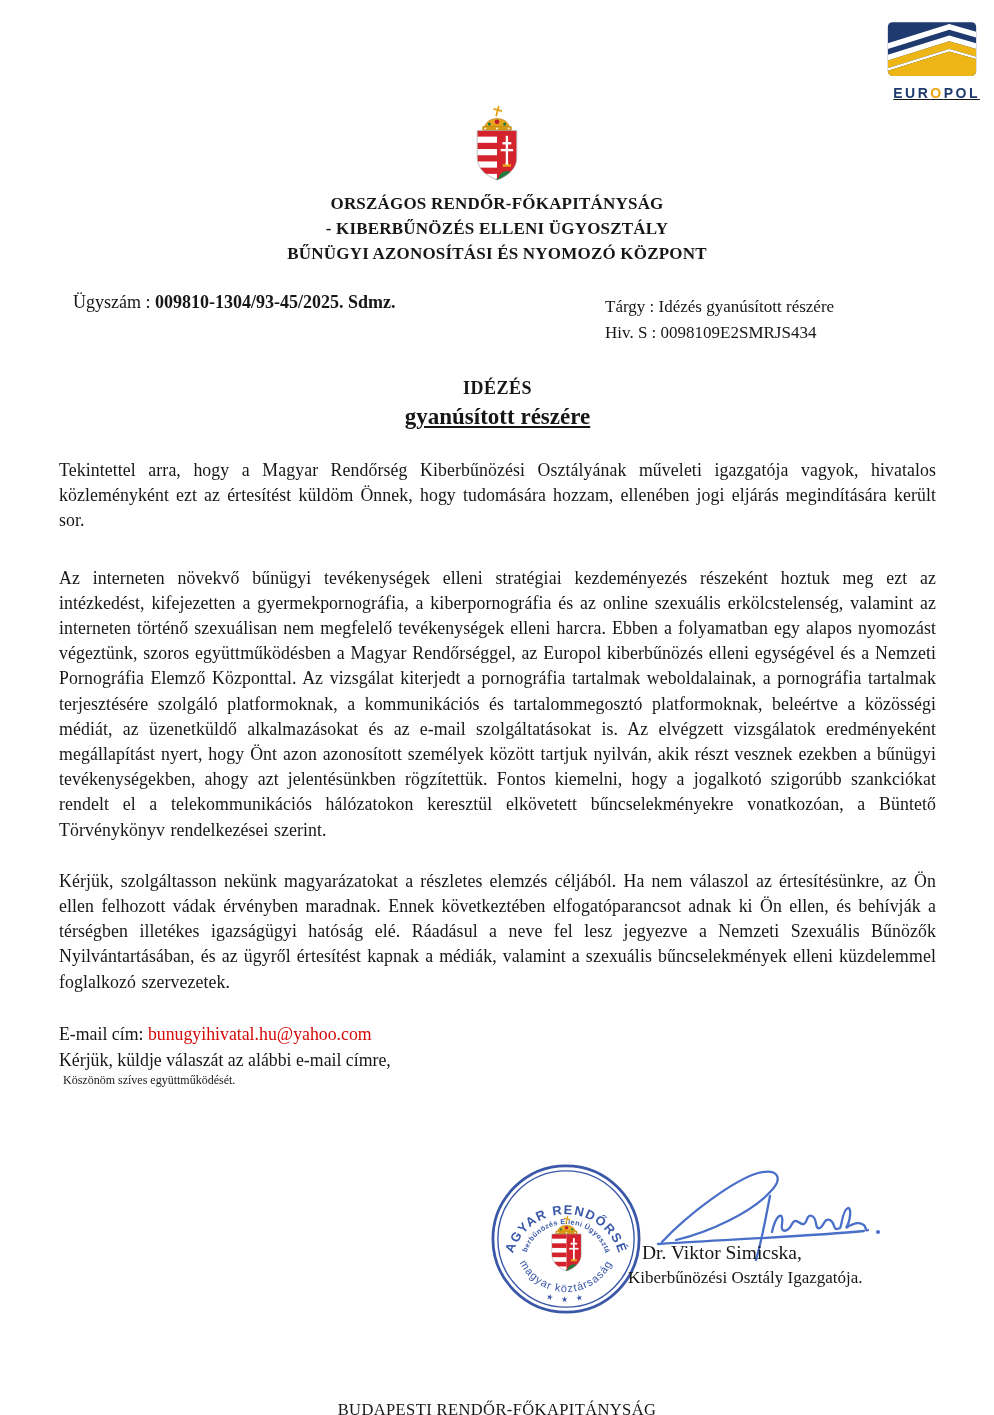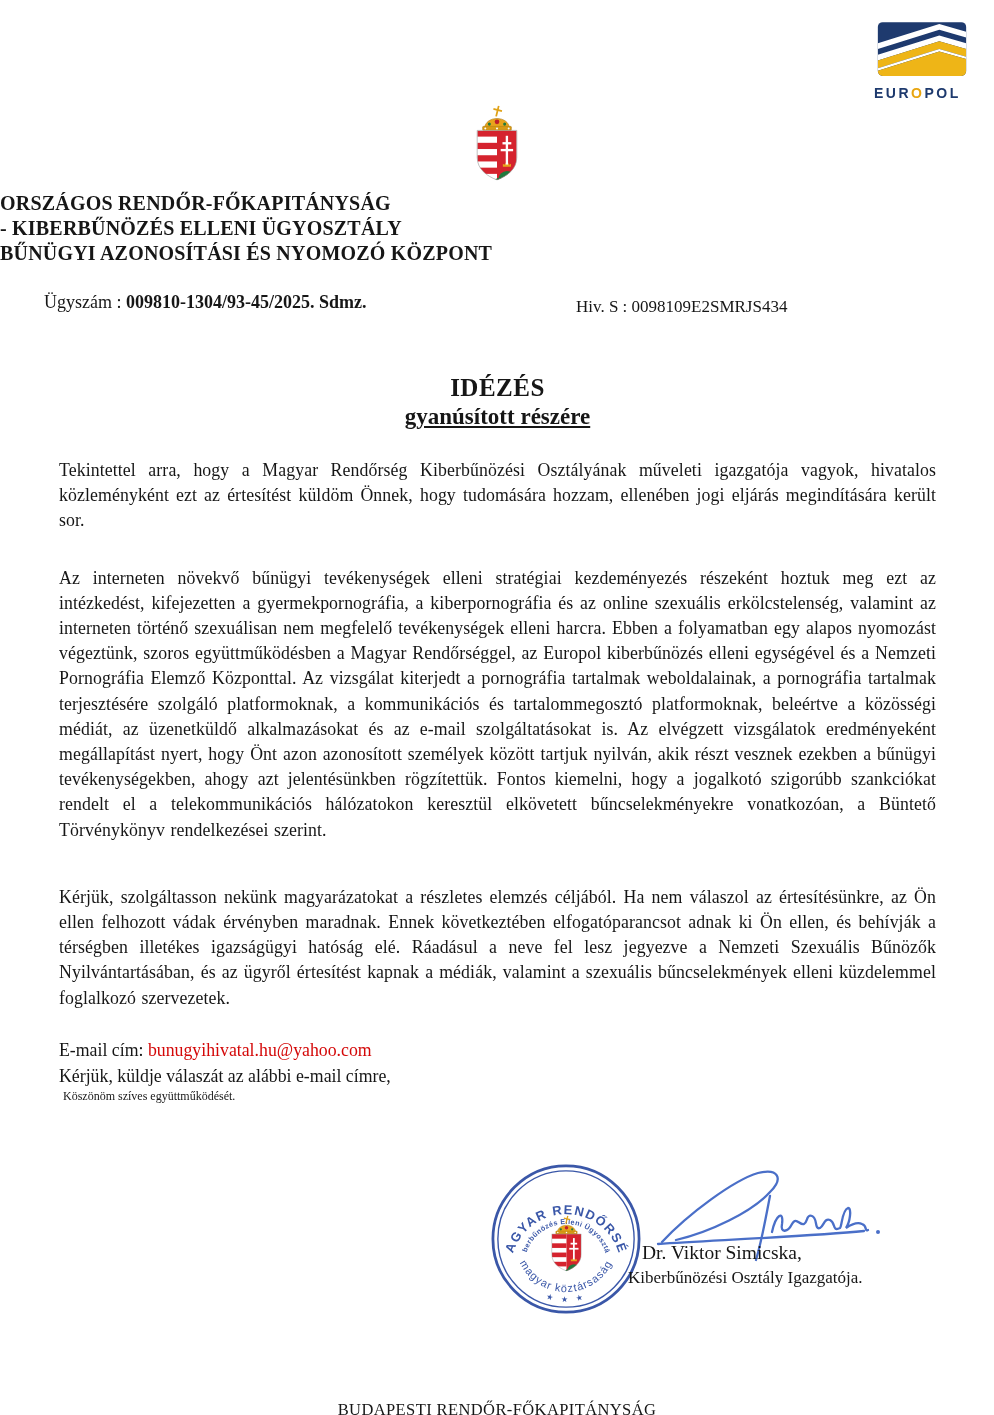--- a/index.html
+++ b/index.html
@@ -1,48 +1,48 @@
 <!DOCTYPE html>
 <html lang="hu"><head>
 <meta charset="utf-8">
 <style>
   html,body{margin:0;padding:0;background:#ffffff;}
   body{width:994px;height:1415px;position:relative;overflow:hidden;
        font-family:"Liberation Serif","DejaVu Serif",serif;color:#161616;}
   .abs{position:absolute;}
 
   
-  #europol{left:874px;top:20px;width:106px;text-align:left;}
+  #europol{left:874px;top:20px;width:106px;text-align:right;text-decoration:underline;}
   #europol-wordmark{font-family:"Liberation Sans","DejaVu Sans",sans-serif;
        font-weight:bold;font-size:14px;letter-spacing:2.5px;color:#1e3a6e;margin-top:1px;}
   #europol-wordmark .gold-o{color:#e8a50f;}
 
   
   #crest{left:50%;top:105px;transform:translateX(-50%);}
 
   
-  #org-header{top:191px;left:0;width:100%;
-       font-weight:bold;font-size:20px;line-height:25px;letter-spacing:0.2px;}
+  #org-header{top:191px;left:0;width:100%;text-align:center;
+       font-weight:bold;font-size:17px;line-height:25px;letter-spacing:0.2px;}
 
   
-  #meta{top:292px;left:44px;width:876px;height:60px;font-size:18px;}
+  #meta{top:292px;left:73px;width:876px;height:60px;font-size:18px;}
   #meta-left{position:absolute;left:0;top:0;}
   #meta-left b{font-weight:bold;}
   #meta-right{position:absolute;left:532px;top:2px;font-size:17px;line-height:25.5px;}
 
   
   #content{top:374px;left:59px;width:877px;}
-  #doc-title{text-align:center;font-weight:bold;font-size:25px;line-height:28px;letter-spacing:0.5px;}
+  #doc-title{text-align:center;font-weight:bold;font-size:18px;line-height:28px;letter-spacing:0.5px;}
   #doc-subtitle{text-align:center;font-weight:bold;font-size:23px;line-height:26px;
        text-decoration:underline;margin-top:2px;}
   p.bodytext{margin:0;text-align:justify;font-size:17.8px;line-height:25.2px;
        word-spacing:1px;letter-spacing:0.1px;}
   #p1{margin-top:28px;}
   #p2{margin-top:32px;}
-  #p3{margin-top:42px;}
+  #p3{margin-top:26px;}
   #email-block{margin-top:26px;font-size:17.8px;line-height:26px;}
   #email-address{color:#d40808;}
   #closing-line{padding-left:4px;font-size:12px;}
 
   
   #stamp{left:487px;top:1160px;}
   #signature{left:652px;top:1166px;}
   #signer-name{left:642px;top:1242px;font-size:19.5px;}
   #signer-role{left:628px;top:1268px;font-size:17px;}
 
@@ -119,20 +119,21 @@
 
 <div id="org-header" class="abs">
   <div>ORSZÁGOS RENDŐR-FŐKAPITÁNYSÁG</div>
   <div>- KIBERBŰNÖZÉS ELLENI ÜGYOSZTÁLY</div>
   <div>BŰNÜGYI AZONOSÍTÁSI ÉS NYOMOZÓ KÖZPONT</div>
 </div>
 
 <div id="meta" class="abs">
   <div id="meta-left"><span>Ügyszám : </span><b>009810-1304/93-45/2025. Sdmz.</b></div>
   <div id="meta-right">
+    <div>Tárgy : Idézés gyanúsított részére</div>
     <div>Hiv. S : 0098109E2SMRJS434</div>
   </div>
 </div>
 
 <div id="content" class="abs">
   <div id="doc-title">IDÉZÉS</div>
   <div id="doc-subtitle">gyanúsított részére</div>
 
   <p id="p1" class="bodytext">Tekintettel arra, hogy a Magyar Rendőrség Kiberbűnözési Osztályának műveleti igazgatója vagyok, hivatalos közleményként ezt az értesítést küldöm Önnek, hogy tudomására hozzam, ellenében jogi eljárás megindítására került sor.</p>
   <p id="p2" class="bodytext">Az interneten növekvő bűnügyi tevékenységek elleni stratégiai kezdeményezés részeként hoztuk meg ezt az intézkedést, kifejezetten a gyermekpornográfia, a kiberpornográfia és az online szexuális erkölcstelenség, valamint az interneten történő szexuálisan nem megfelelő tevékenységek elleni harcra. Ebben a folyamatban egy alapos nyomozást végeztünk, szoros együttműködésben a Magyar Rendőrséggel, az Europol kiberbűnözés elleni egységével és a Nemzeti Pornográfia Elemző Központtal. Az vizsgálat kiterjedt a pornográfia tartalmak weboldalainak, a pornográfia tartalmak terjesztésére szolgáló platformoknak, a kommunikációs és tartalommegosztó platformoknak, beleértve a közösségi médiát, az üzenetküldő alkalmazásokat és az e-mail szolgáltatásokat is. Az elvégzett vizsgálatok eredményeként megállapítást nyert, hogy Önt azon azonosított személyek között tartjuk nyilván, akik részt vesznek ezekben a bűnügyi tevékenységekben, ahogy azt jelentésünkben rögzítettük. Fontos kiemelni, hogy a jogalkotó szigorúbb szankciókat rendelt el a telekommunikációs hálózatokon keresztül elkövetett bűncselekményekre vonatkozóan, a Büntető Törvénykönyv rendelkezései szerint.</p>

